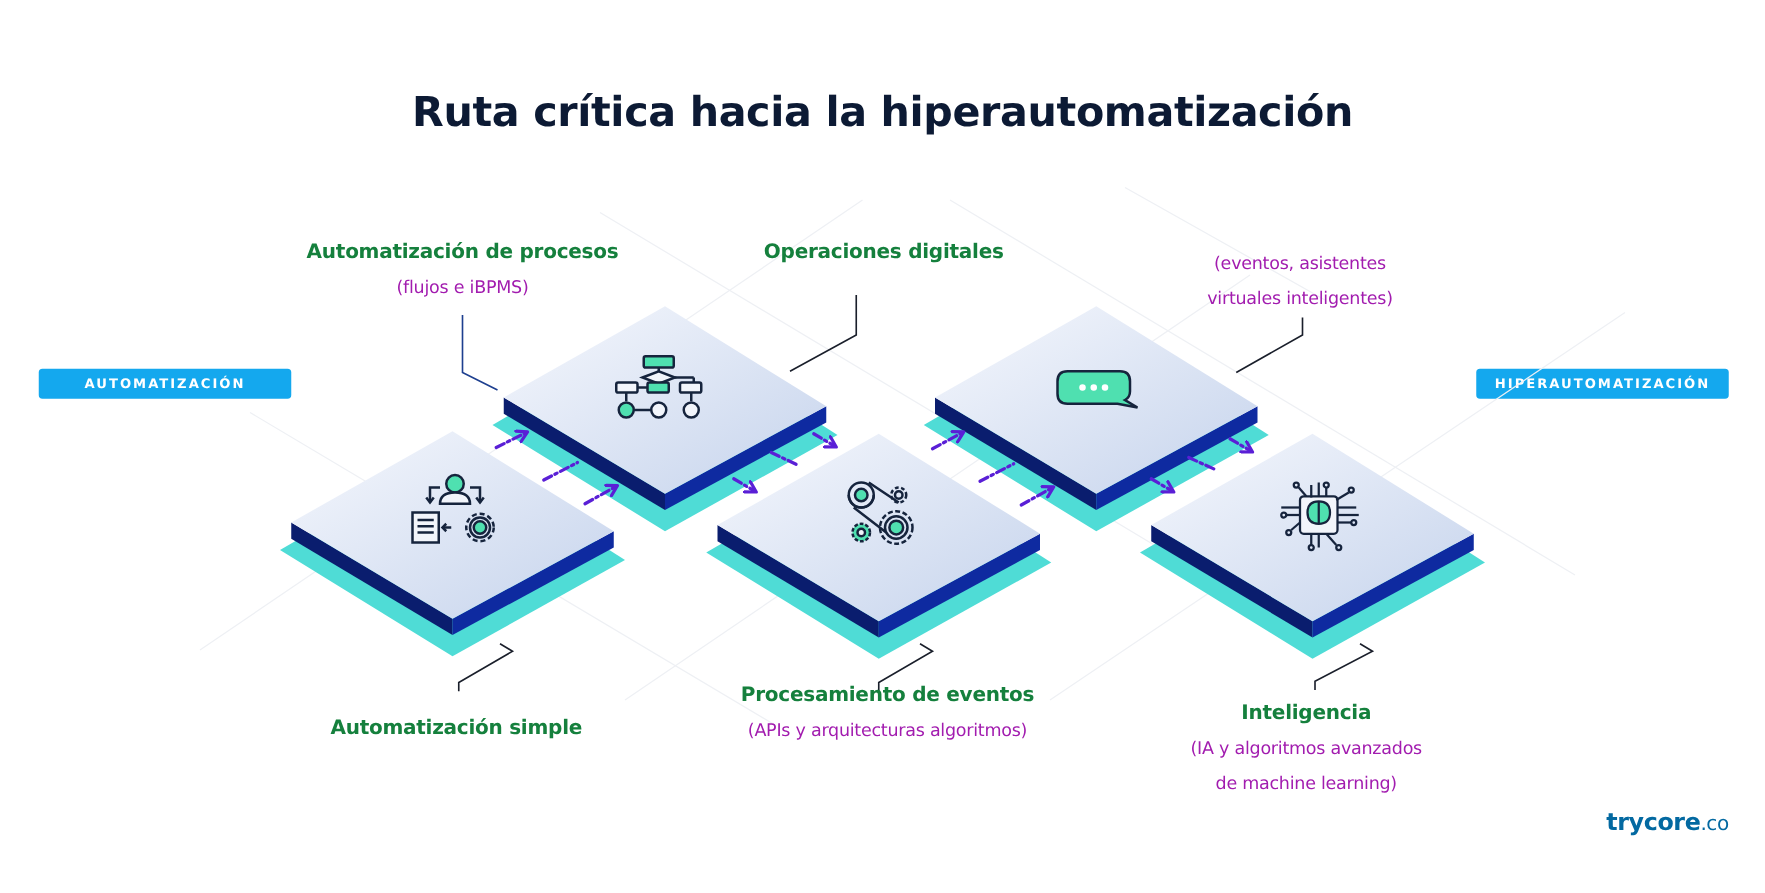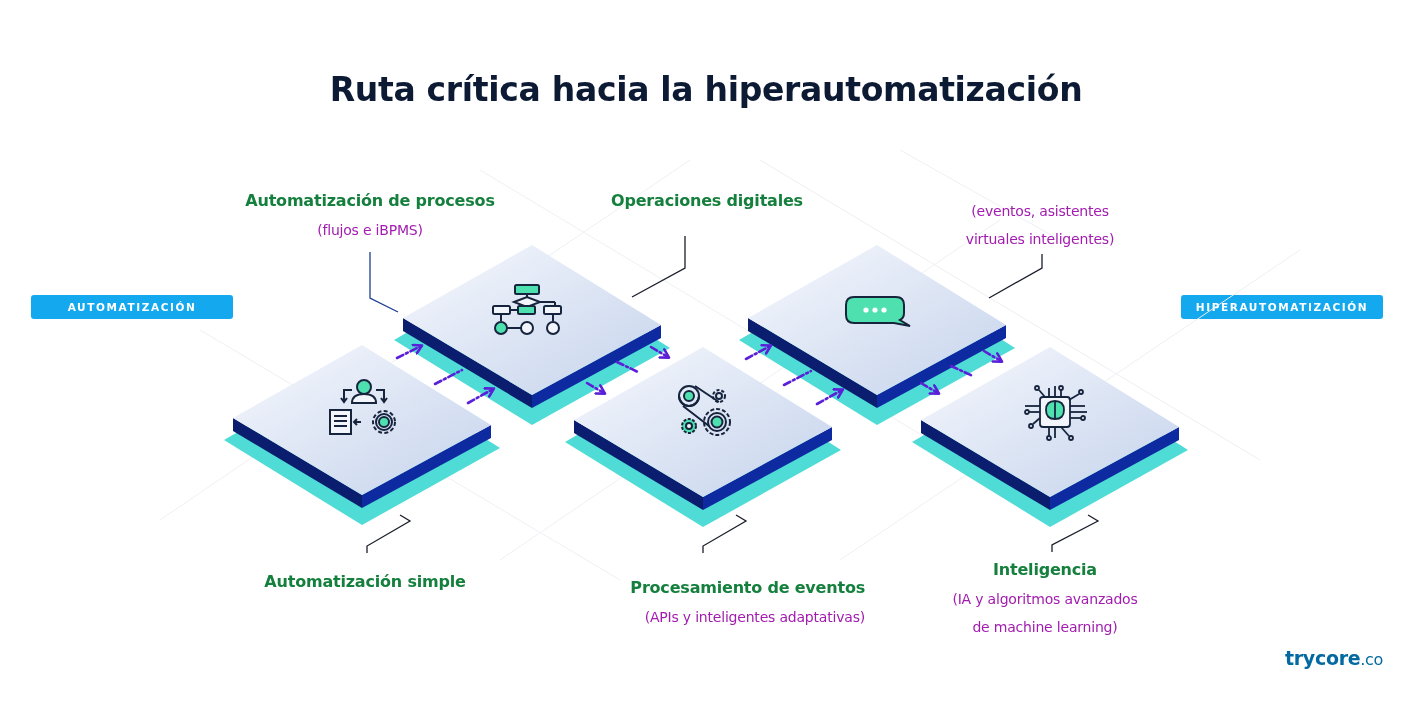--- a/index.html
+++ b/index.html
@@ -224,23 +224,23 @@
 
 <div class="label" style="left:890px; top:191px; width:300px;">
   <span class="ls">(eventos, asistentes</span>
   <span class="ls">virtuales inteligentes)</span>
 </div>
 
 <div class="label" style="left:215px; top:572px; width:300px;">
   <span class="lt">Automatización simple</span>
 </div>
 
-<div class="label" style="left:555px; top:578px; width:310px;text-align:right;">
+<div class="label" style="left:555px; top:546px; width:310px;">
   <span class="lt">Procesamiento de eventos</span>
-  <span class="ls">(APIs y inteligentes adaptativas)</span>
+  <span class="ls">(APIs y arquitecturas algoritmos)</span>
 </div>
 
 <div class="label" style="left:890px; top:560px; width:310px;">
   <span class="lt">Inteligencia</span>
   <span class="ls">(IA y algoritmos avanzados</span>
   <span class="ls">de machine learning)</span>
 </div>
 
 <div class="watermark"><span>trycore</span><span class="tld">.co</span></div>
 

